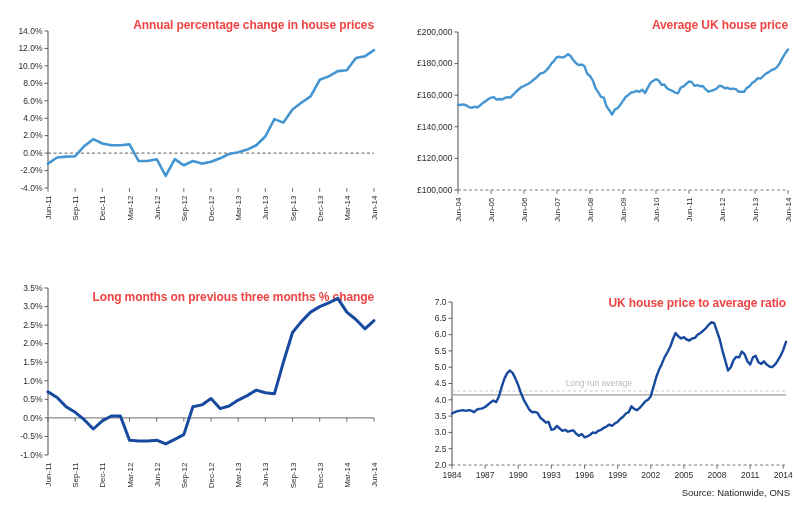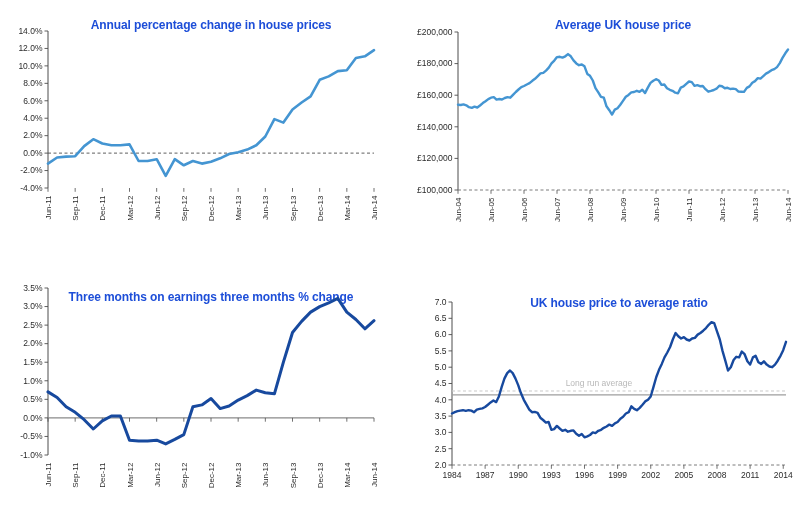--- a/index.html
+++ b/index.html
@@ -1,20 +1,20 @@
 <!DOCTYPE html>
 <html><head>
 <meta charset="utf-8">
 <style>
   html,body{margin:0;padding:0;background:#ffffff;}
   .canvas{position:relative;width:800px;height:510px;background:#ffffff;overflow:hidden;
           font-family:"Liberation Sans", sans-serif;}
   .quad{position:absolute;width:400px;height:255px;}
   .q0{left:0;top:0;} .q1{left:400px;top:0;} .q2{left:0;top:255px;} .q3{left:400px;top:255px;}
-  .chart-title{position:absolute;font-size:12px;font-weight:bold;color:#1d4ed8;text-align:center;
+  .chart-title{position:absolute;font-size:12px;font-weight:bold;color:#ef4444;text-align:right;
                line-height:14px;letter-spacing:-0.1px;}
   .t0{top:8px;left:48px;width:326px;}
   .t1{top:8px;left:58px;width:330px;}
   .t2{top:25px;left:48px;width:326px;}
   .t3{top:31px;left:52px;width:334px;}
   .plot{position:absolute;left:0;top:0;}
   .source{position:absolute;top:487px;left:560px;width:230px;text-align:right;
           font-size:9.5px;color:#1f1f1f;}
 </style>
 </head>
@@ -114,21 +114,21 @@
         <text x="325" y="197.5" text-anchor="end" font-size="8" fill="#2b2b2b" transform="rotate(-90 325 197.5)">Jun-12</text>
         <line x1="355" y1="190" x2="355" y2="193.8" stroke="#4d4d4d" stroke-width="0.8"></line>
         <text x="358" y="197.5" text-anchor="end" font-size="8" fill="#2b2b2b" transform="rotate(-90 358 197.5)">Jun-13</text>
         <line x1="388" y1="190" x2="388" y2="193.8" stroke="#4d4d4d" stroke-width="0.8"></line>
         <text x="391" y="197.5" text-anchor="end" font-size="8" fill="#2b2b2b" transform="rotate(-90 391 197.5)">Jun-14</text>
         <polyline points="58.0,104.7 60.8,105.0 63.5,104.4 66.3,105.3 69.0,107.2 71.8,107.8 74.5,106.6 77.3,107.5 80.0,105.5 82.8,103.1 85.5,101.2 88.3,99.1 91.0,97.7 93.8,97.1 96.5,99.6 99.3,99.0 102.0,99.5 104.8,98.0 107.5,97.1 110.3,97.7 113.0,94.9 115.8,92.0 118.5,89.5 121.3,87.1 124.0,86.0 126.8,84.5 129.5,83.2 132.3,80.8 135.0,78.8 137.8,76.1 140.5,73.4 143.3,72.9 146.0,70.6 148.8,67.6 151.5,63.4 154.3,60.6 157.0,57.1 159.8,56.8 162.5,57.6 165.3,56.3 168.0,54.1 170.8,56.3 173.5,60.4 176.3,63.4 179.0,65.2 181.8,64.5 184.5,66.3 187.3,73.9 190.0,75.8 192.8,80.5 195.5,88.1 198.3,92.4 201.0,96.9 203.8,97.7 206.5,106.3 209.3,110.2 212.0,114.6 214.8,109.6 217.5,108.2 220.3,104.7 223.0,100.9 225.8,96.8 228.5,94.9 231.3,92.4 234.0,92.0 236.8,90.8 239.5,91.9 242.3,89.7 245.0,93.1 247.7,87.9 250.5,82.9 253.3,80.7 256.0,79.2 258.8,80.5 261.5,84.9 264.3,84.5 267.0,88.2 269.8,89.8 272.5,90.8 275.3,92.7 278.0,93.3 280.8,87.6 283.5,86.4 286.3,83.8 289.0,81.5 291.8,82.1 294.5,85.9 297.3,85.2 300.0,86.2 302.8,86.0 305.5,89.2 308.3,91.7 311.0,90.9 313.8,90.0 316.5,88.7 319.3,85.7 322.0,86.2 324.8,88.2 327.5,87.8 330.3,89.0 333.0,88.6 335.8,89.2 338.5,91.6 341.3,91.7 344.0,91.9 346.8,87.9 349.5,86.4 352.3,82.7 355.0,81.1 357.8,78.1 360.5,78.6 363.3,76.1 366.0,73.6 368.8,72.1 371.5,70.2 374.3,69.1 377.0,67.1 379.8,63.1 382.5,57.9 385.3,53.3 388.0,49.5" fill="none" stroke="#4495d2" stroke-width="2.4" stroke-linejoin="round" stroke-linecap="round"></polyline>
       </svg>
   </section>
 
   <section class="quad q2">
-    <h2 class="chart-title t2">Three months on earnings three months % change</h2>
+    <h2 class="chart-title t2">Long months on previous three months % change</h2>
     <svg class="plot" width="400" height="255">
         <line x1="48" y1="33" x2="48" y2="200" stroke="#4d4d4d" stroke-width="1"></line>
         <line x1="44.5" y1="33" x2="48" y2="33" stroke="#4d4d4d" stroke-width="0.9"></line>
         <text x="42.5" y="35.8" text-anchor="end" font-size="8.5" fill="#2b2b2b">3.5%</text>
         <line x1="44.5" y1="51.55555555555556" x2="48" y2="51.55555555555556" stroke="#4d4d4d" stroke-width="0.9"></line>
         <text x="42.5" y="54.355555555555554" text-anchor="end" font-size="8.5" fill="#2b2b2b">3.0%</text>
         <line x1="44.5" y1="70.11111111111111" x2="48" y2="70.11111111111111" stroke="#4d4d4d" stroke-width="0.9"></line>
         <text x="42.5" y="72.91111111111111" text-anchor="end" font-size="8.5" fill="#2b2b2b">2.5%</text>
         <line x1="44.5" y1="88.66666666666666" x2="48" y2="88.66666666666666" stroke="#4d4d4d" stroke-width="0.9"></line>
         <text x="42.5" y="91.46666666666665" text-anchor="end" font-size="8.5" fill="#2b2b2b">2.0%</text>
@@ -224,14 +224,15 @@
         <text x="316.9917355371901" y="223" text-anchor="middle" font-size="8.5" fill="#2b2b2b">2008</text>
         <line x1="350.11570247933884" y1="210" x2="350.11570247933884" y2="213.8" stroke="#4d4d4d" stroke-width="0.8"></line>
         <text x="350.11570247933884" y="223" text-anchor="middle" font-size="8.5" fill="#2b2b2b">2011</text>
         <line x1="383.23966942148763" y1="210" x2="383.23966942148763" y2="213.8" stroke="#4d4d4d" stroke-width="0.8"></line>
         <text x="383.23966942148763" y="223" text-anchor="middle" font-size="8.5" fill="#2b2b2b">2014</text>
         <text x="198.96" y="130.998" text-anchor="middle" font-size="8.5" fill="#b8b8b8">Long run average</text>
         <polyline points="52.0,158.5 54.8,157.2 57.5,156.2 60.3,155.6 63.0,155.2 65.8,155.9 68.6,155.2 71.3,155.6 74.1,157.2 76.8,154.6 79.6,153.9 82.4,153.3 85.1,152.0 87.9,149.7 90.6,147.4 93.4,145.5 96.2,147.1 98.9,141.5 101.7,131.8 104.4,123.6 107.2,118.1 110.0,115.5 112.7,118.1 115.5,123.6 118.2,130.1 121.0,138.3 123.8,144.8 126.5,149.7 129.3,154.6 132.0,157.2 134.8,156.9 137.6,157.8 140.3,162.7 143.1,165.0 145.9,167.6 148.6,167.0 151.4,174.8 154.1,174.1 156.9,170.9 159.7,173.5 162.4,175.8 165.2,174.8 167.9,176.7 170.7,175.8 173.5,175.4 176.2,178.7 179.0,180.7 181.7,179.0 184.5,182.3 187.3,181.3 190.0,180.0 192.8,177.4 195.5,178.1 198.3,175.8 201.1,174.8 203.8,172.8 206.6,171.5 209.3,169.6 212.1,170.9 214.9,168.3 217.6,167.0 220.4,163.7 223.1,161.8 225.9,158.5 228.7,157.2 231.4,151.3 234.2,153.9 236.9,155.2 239.7,152.9 242.5,149.7 245.2,146.4 248.0,144.8 250.7,141.5 253.5,131.8 256.3,122.0 259.0,114.8 261.8,108.9 264.5,102.4 267.3,97.5 270.1,92.0 272.8,84.5 275.6,78.0 278.3,81.2 281.1,83.5 283.9,82.2 286.6,84.5 289.4,85.5 292.1,83.5 294.9,82.9 297.7,79.6 300.4,78.0 303.2,75.7 306.0,73.1 308.7,69.8 311.5,67.2 314.2,68.2 317.0,76.3 319.8,84.5 322.5,95.9 325.3,105.7 328.0,115.5 330.8,112.2 333.6,105.0 336.3,101.8 339.1,102.4 341.8,96.6 344.6,99.2 347.4,106.3 350.1,109.6 352.9,102.4 355.6,100.8 358.4,107.3 361.2,108.9 363.9,106.3 366.7,109.6 369.4,111.5 372.2,112.2 375.0,109.6 377.7,105.7 380.5,100.8 383.2,95.2 386.0,86.8" fill="none" stroke="#17499e" stroke-width="2.4" stroke-linejoin="round" stroke-linecap="round"></polyline>
       </svg>
   </section>
 
+  <div class="source">Source: Nationwide, ONS</div>
 
 </div>
 
 </body></html>

